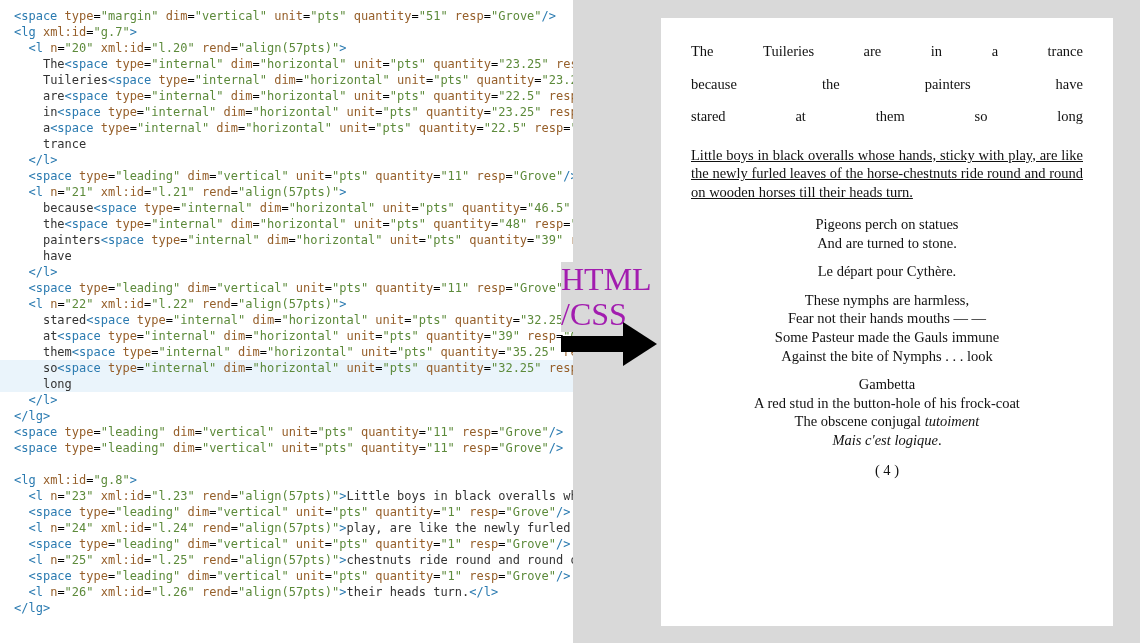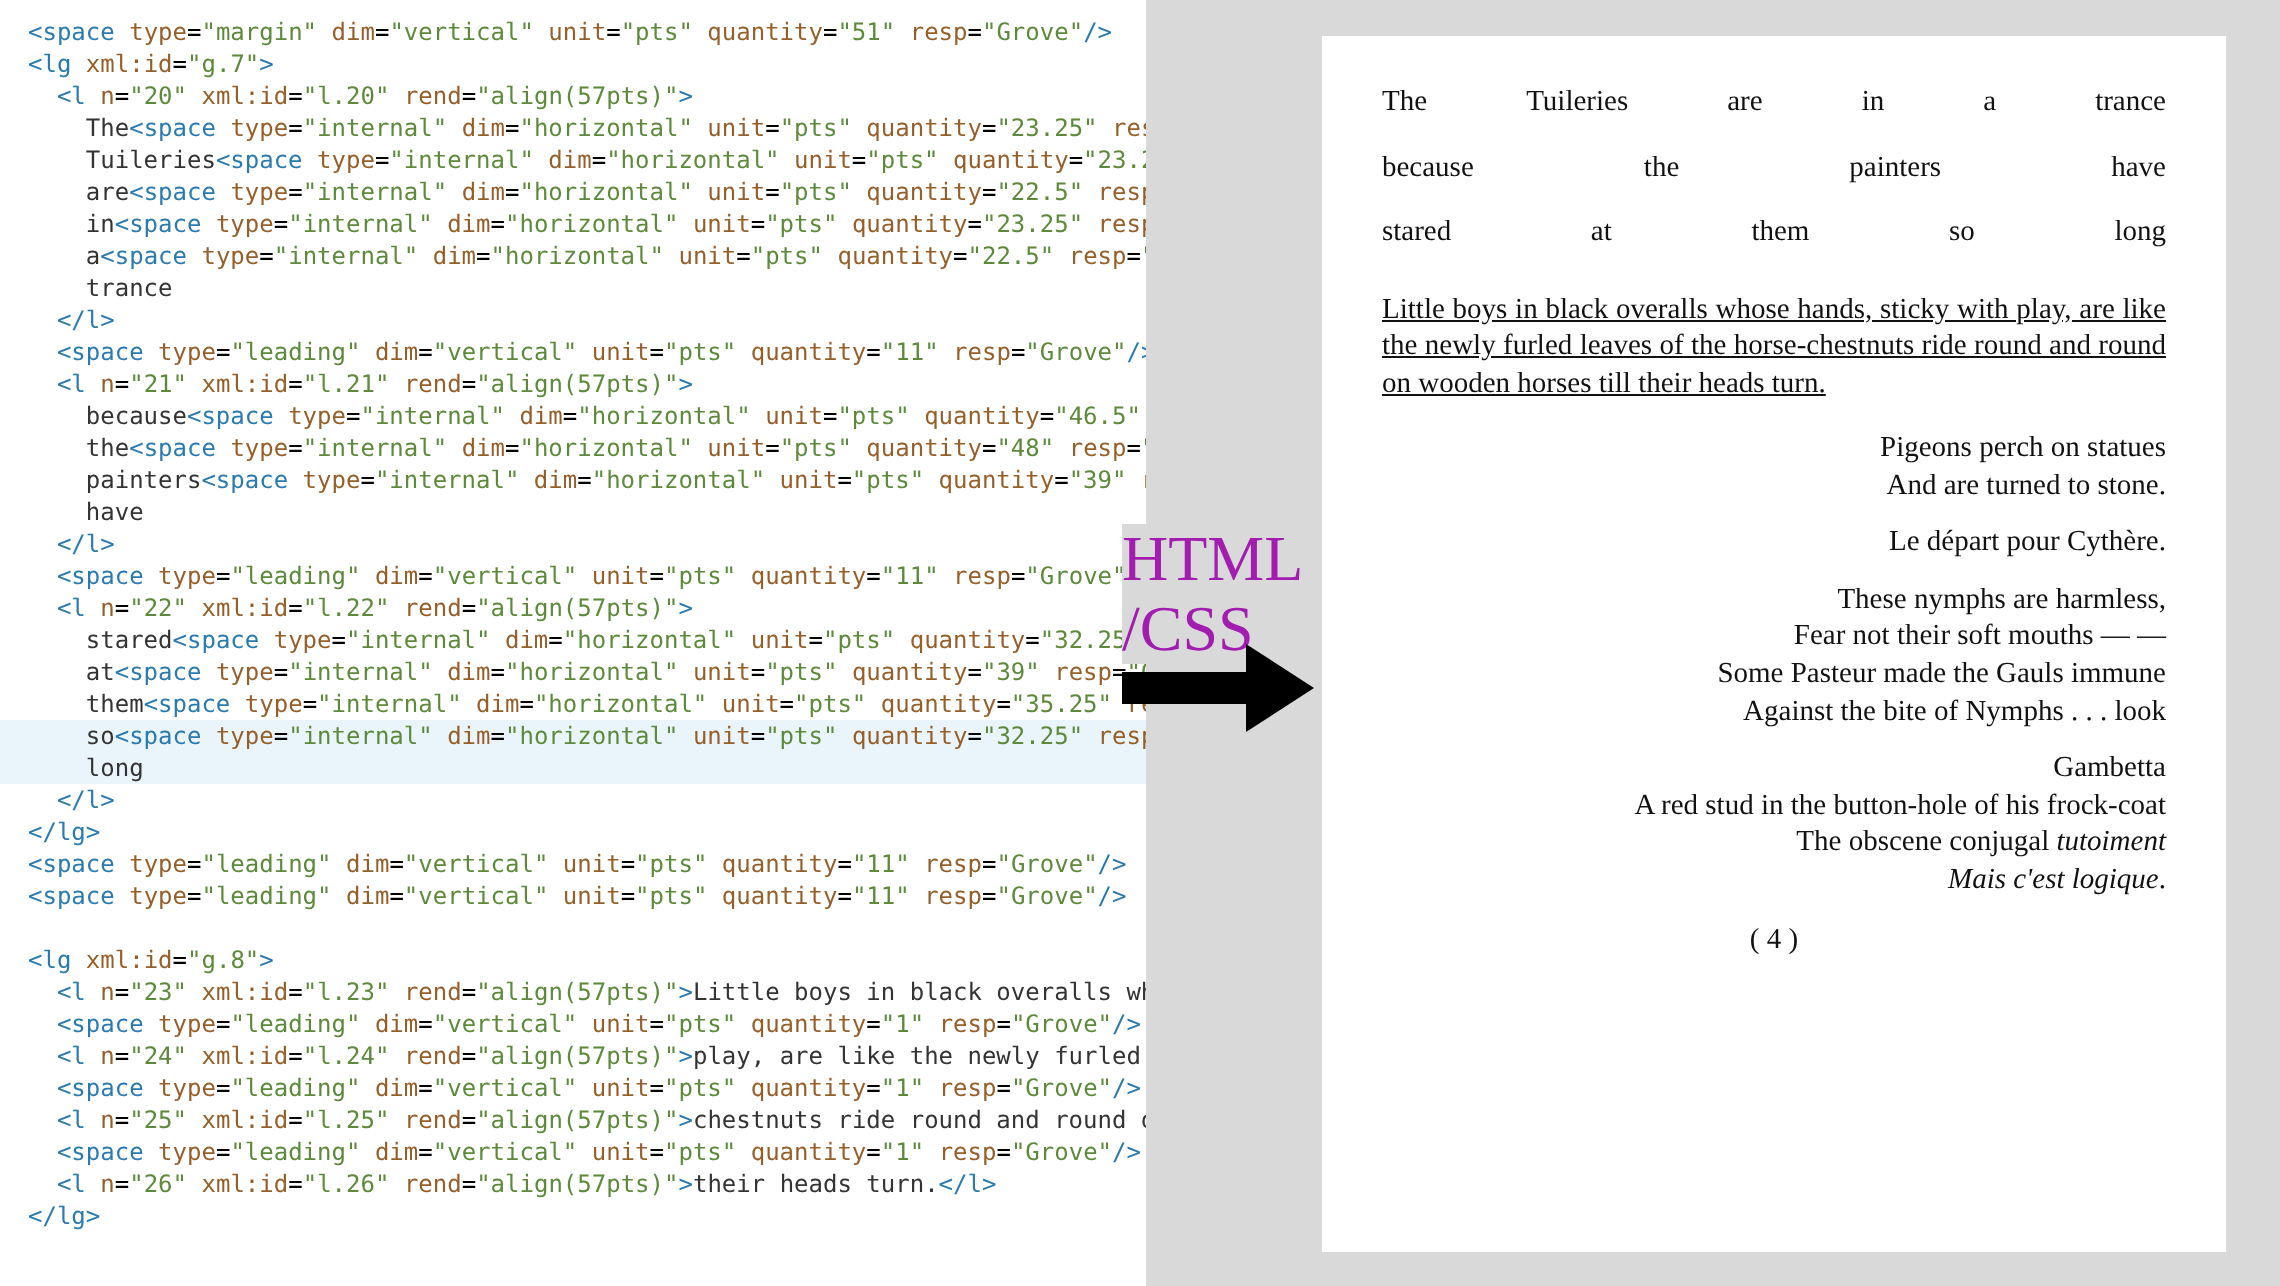--- a/index.html
+++ b/index.html
@@ -53,21 +53,21 @@
     padding: 24px 30px 10px 30px;
     box-sizing: border-box;
     font-family: Georgia, "Times New Roman", serif;
     font-size: 14.5px;
     color: #111;
     line-height: 1.28;
   }
   .jline { display: flex; justify-content: space-between; margin-bottom: 14px; }
   .para  { text-align: justify; margin: 14px 0; text-decoration: underline; }
   .stanza { margin: 10px 0; }
-  .stanza div { text-align: right; }
+  .stanza div { text-align: center; }
   .ital { font-style: italic; }
   .folio { text-align: center; margin-top: 12px; }
 
   .arrow-label {
     position: absolute;
     left: 561px;
     top: 262px;
     font-family: Georgia, serif;
     font-size: 32px;
     color: #a21caf;
@@ -154,21 +154,21 @@
 
     <div class="stanza" id="s1">
         <div>Pigeons perch on statues</div>
         <div>And are turned to stone.</div>
       </div>
     <div class="stanza">
         <div>Le départ pour Cythère.</div>
       </div>
     <div class="stanza" id="s2">
         <div>These nymphs are harmless,</div>
-        <div>Fear not their soft mouths — —</div>
+        <div>Fear not their hands mouths — —</div>
         <div>Some Pasteur made the Gauls immune</div>
         <div>Against the bite of Nymphs  .  .  .  look</div>
       </div>
 
     <div class="stanza">
       <div>Gambetta</div>
       <div id="s3a">A red stud in the button-hole of his frock-coat</div>
       <div><span>The obscene conjugal </span><span class="ital">tutoiment</span></div>
       <div><span class="ital">Mais c'est logique</span><span>.</span></div>
     </div>

